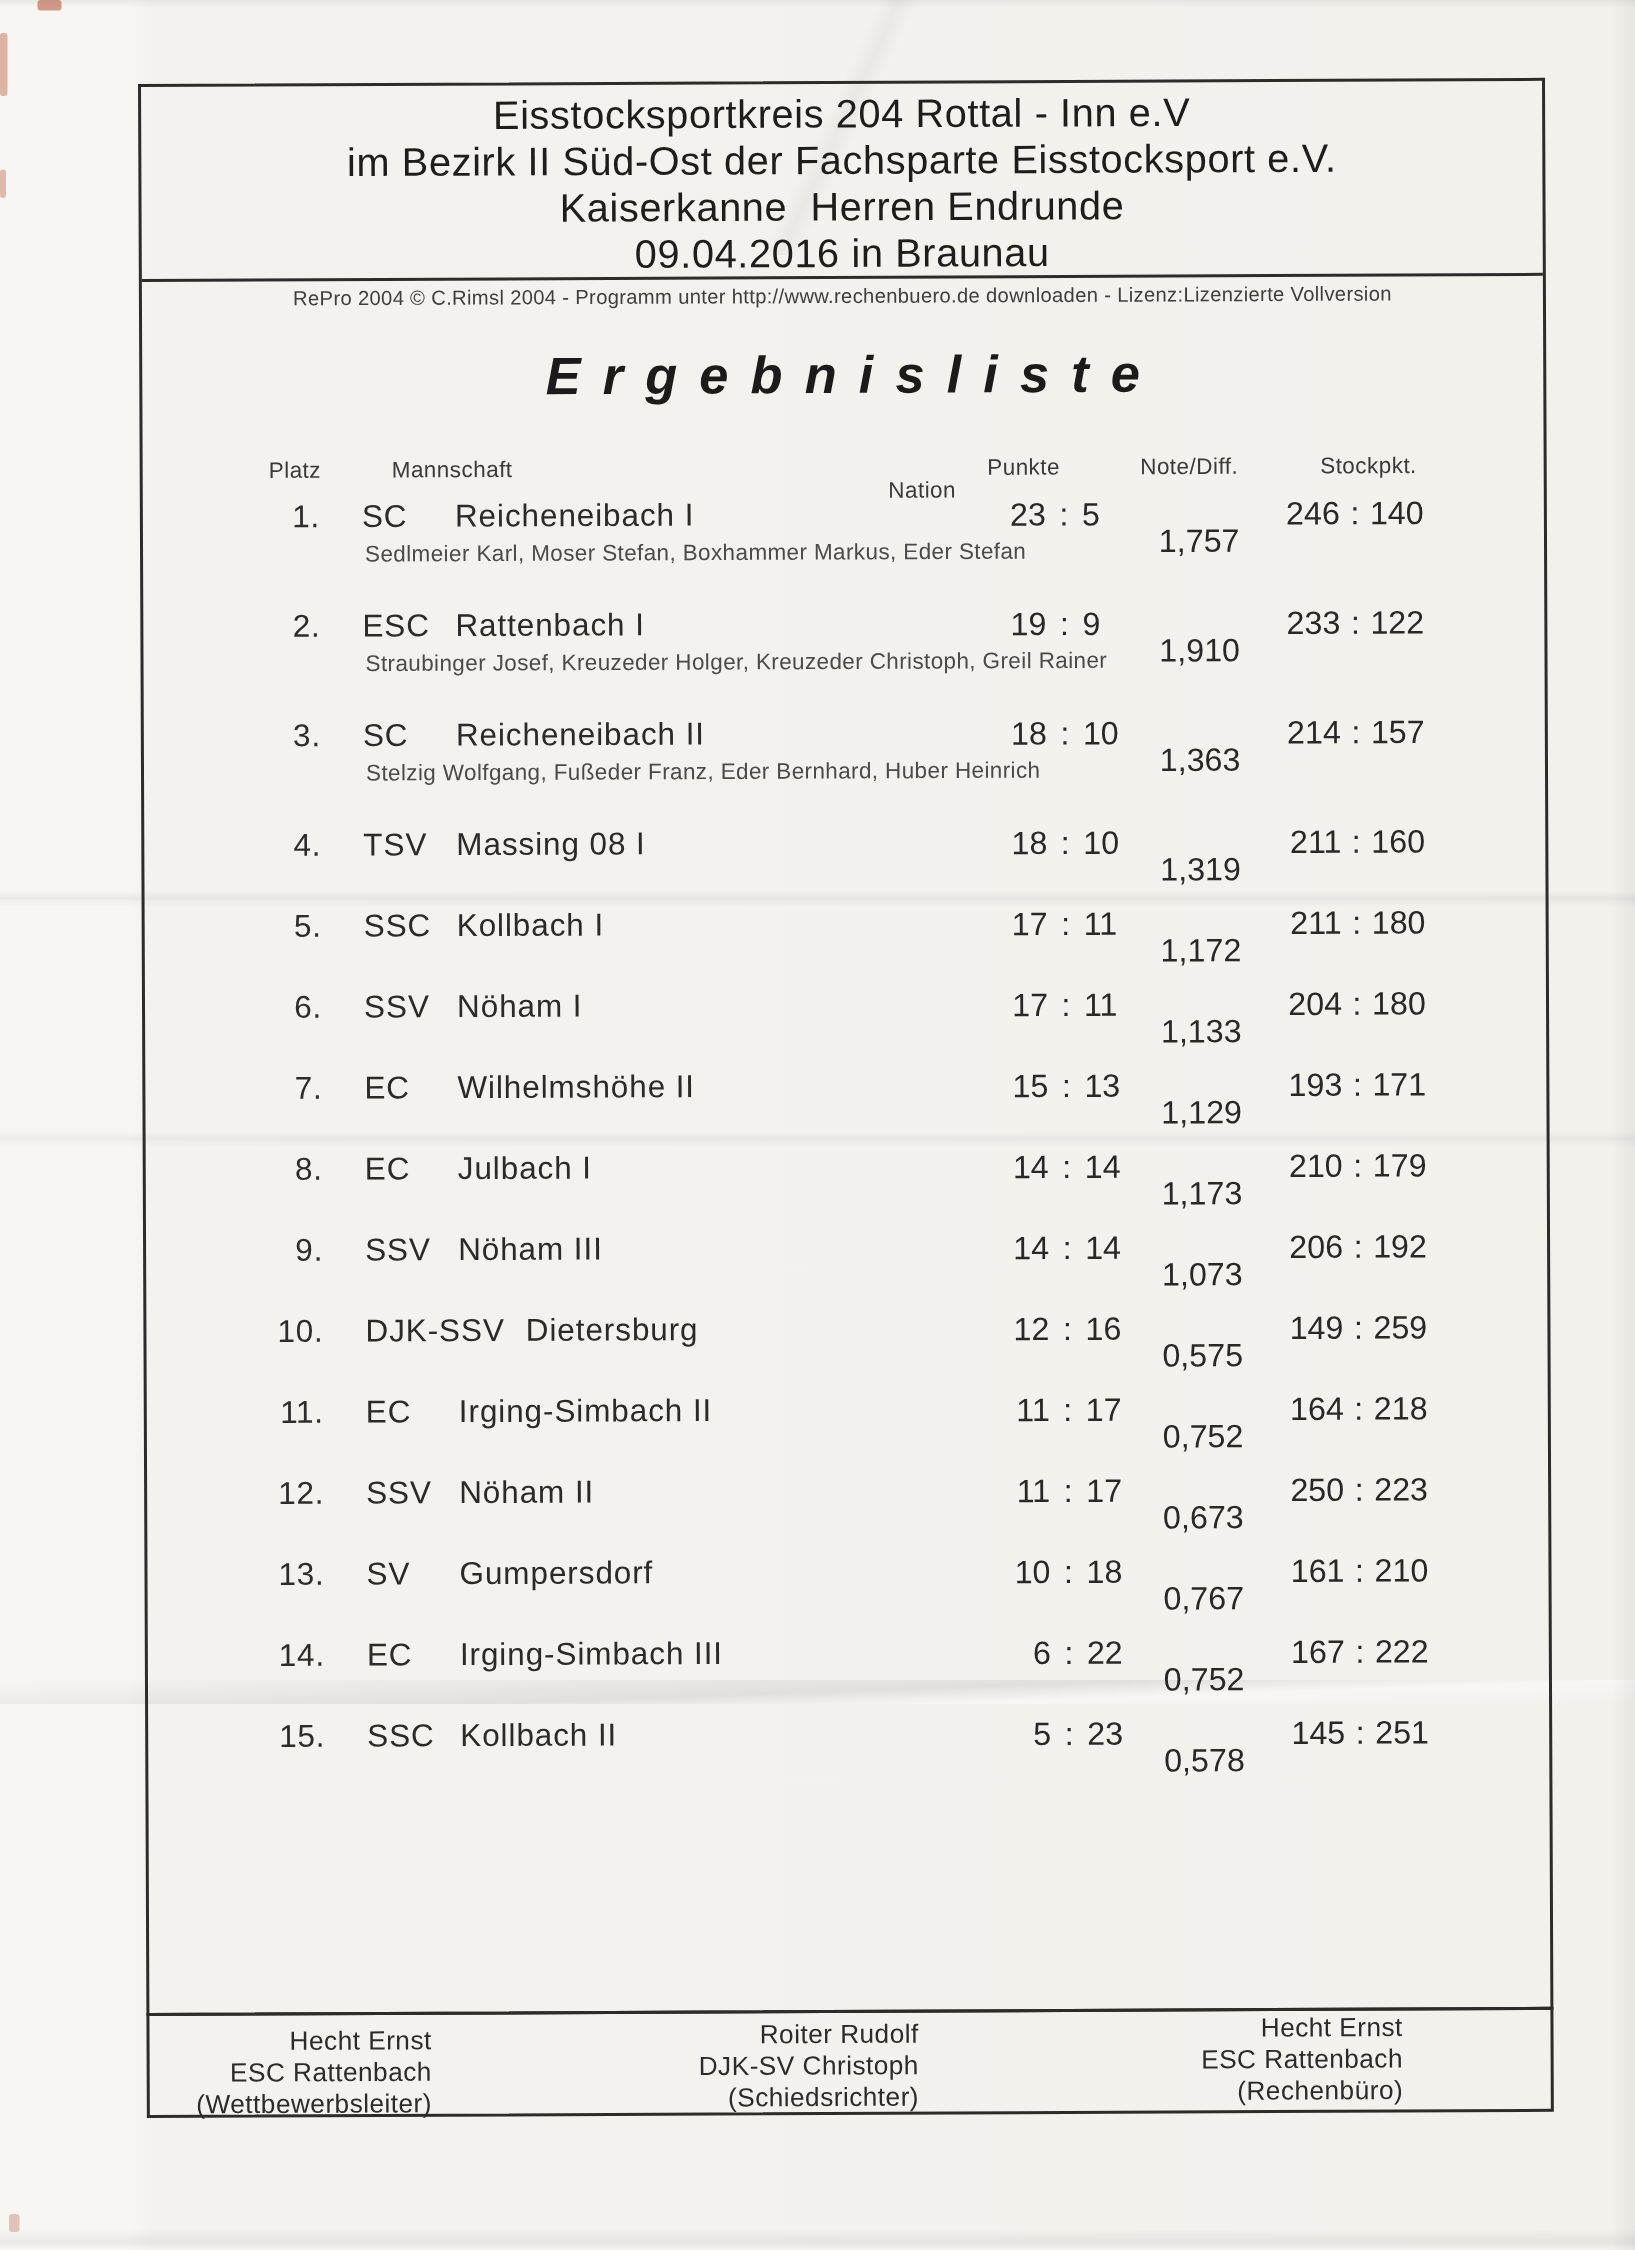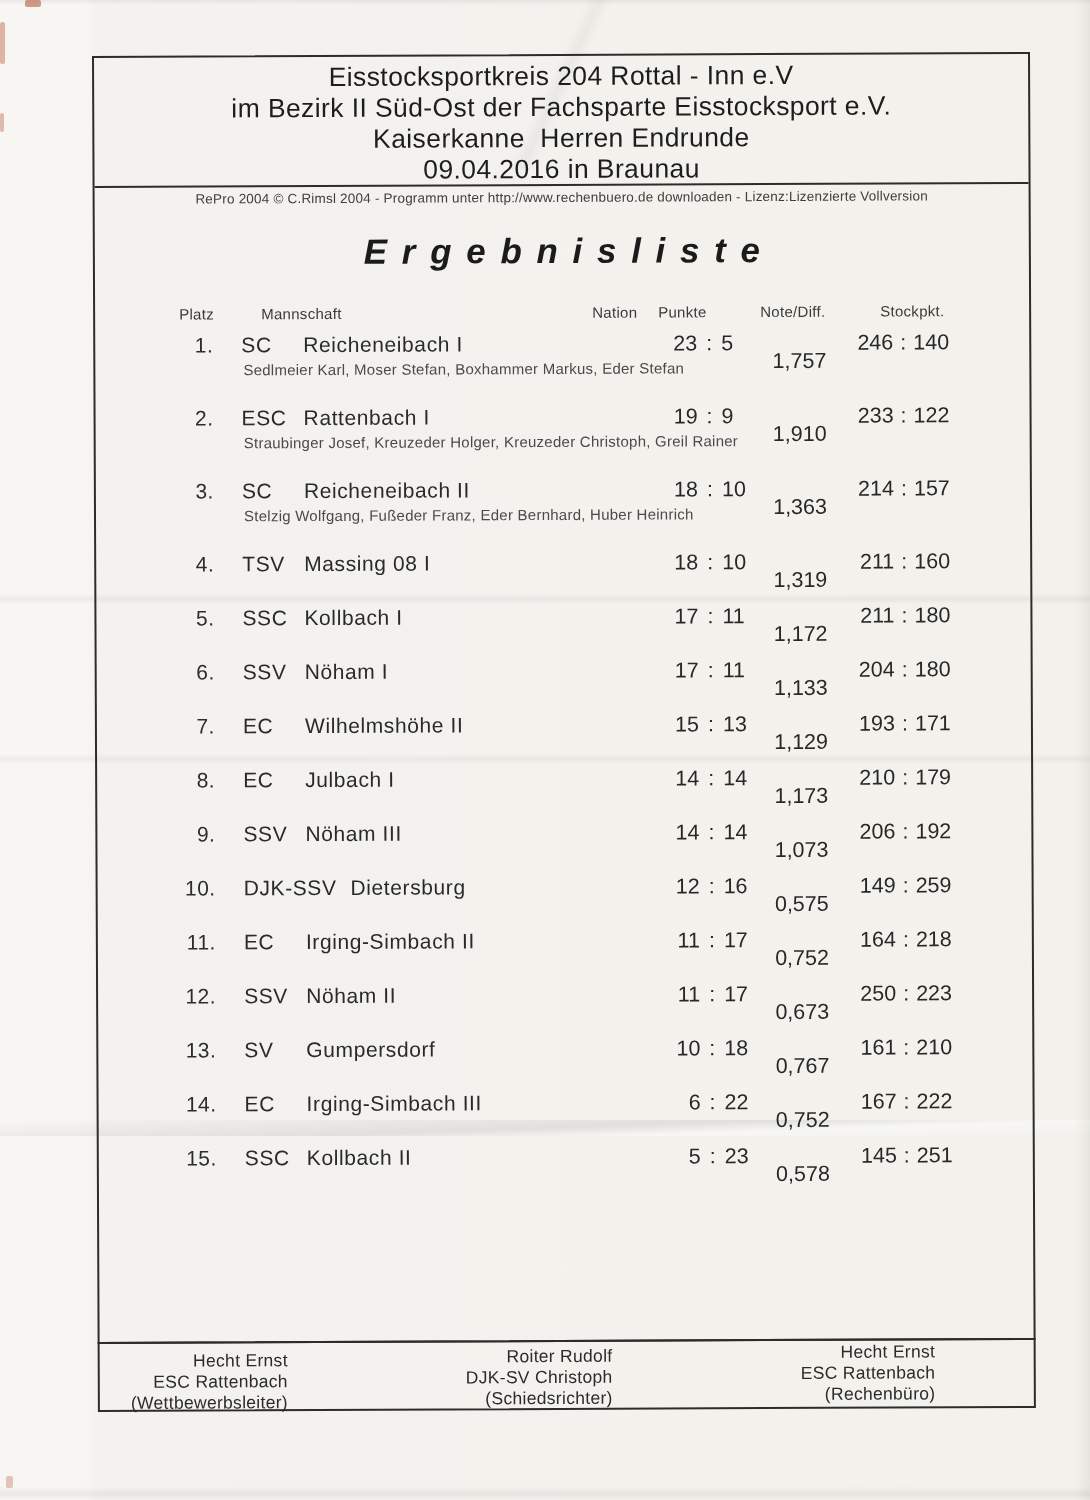--- a/index.html
+++ b/index.html
@@ -85,21 +85,21 @@
     font-style:italic;
     font-weight:600;
     letter-spacing:0.42em;
     padding-left:0.42em;
     color:#1b1b1b;
   }
   .thead { position:absolute; top:248px; left:0; right:0; height:28px; font-size:15px; color:#3a3a3a; letter-spacing:0.3px; }
   .thead span { position:absolute; top:0; }
   .th-platz    { left:84px; }
   .th-mannschaft { left:146px;margin-left:20px; }
-  .th-nation   { left:497px; }
+  .th-nation   { left:497px;margin-top:15px; }
   .th-punkte   { left:563px; }
   .th-note     { left:665px; }
   .th-stock    { left:785px; }
 
   .rows { position:absolute; top:276px; left:0; right:0; }
   .row { position:relative; height:54px; }
   .row.has-players { height:73px; }
   .rank {
     position:absolute; left:0; top:0; width:118px;
     text-align:right; font-size:21px; color:#2c2c2c; letter-spacing:0.5px;

